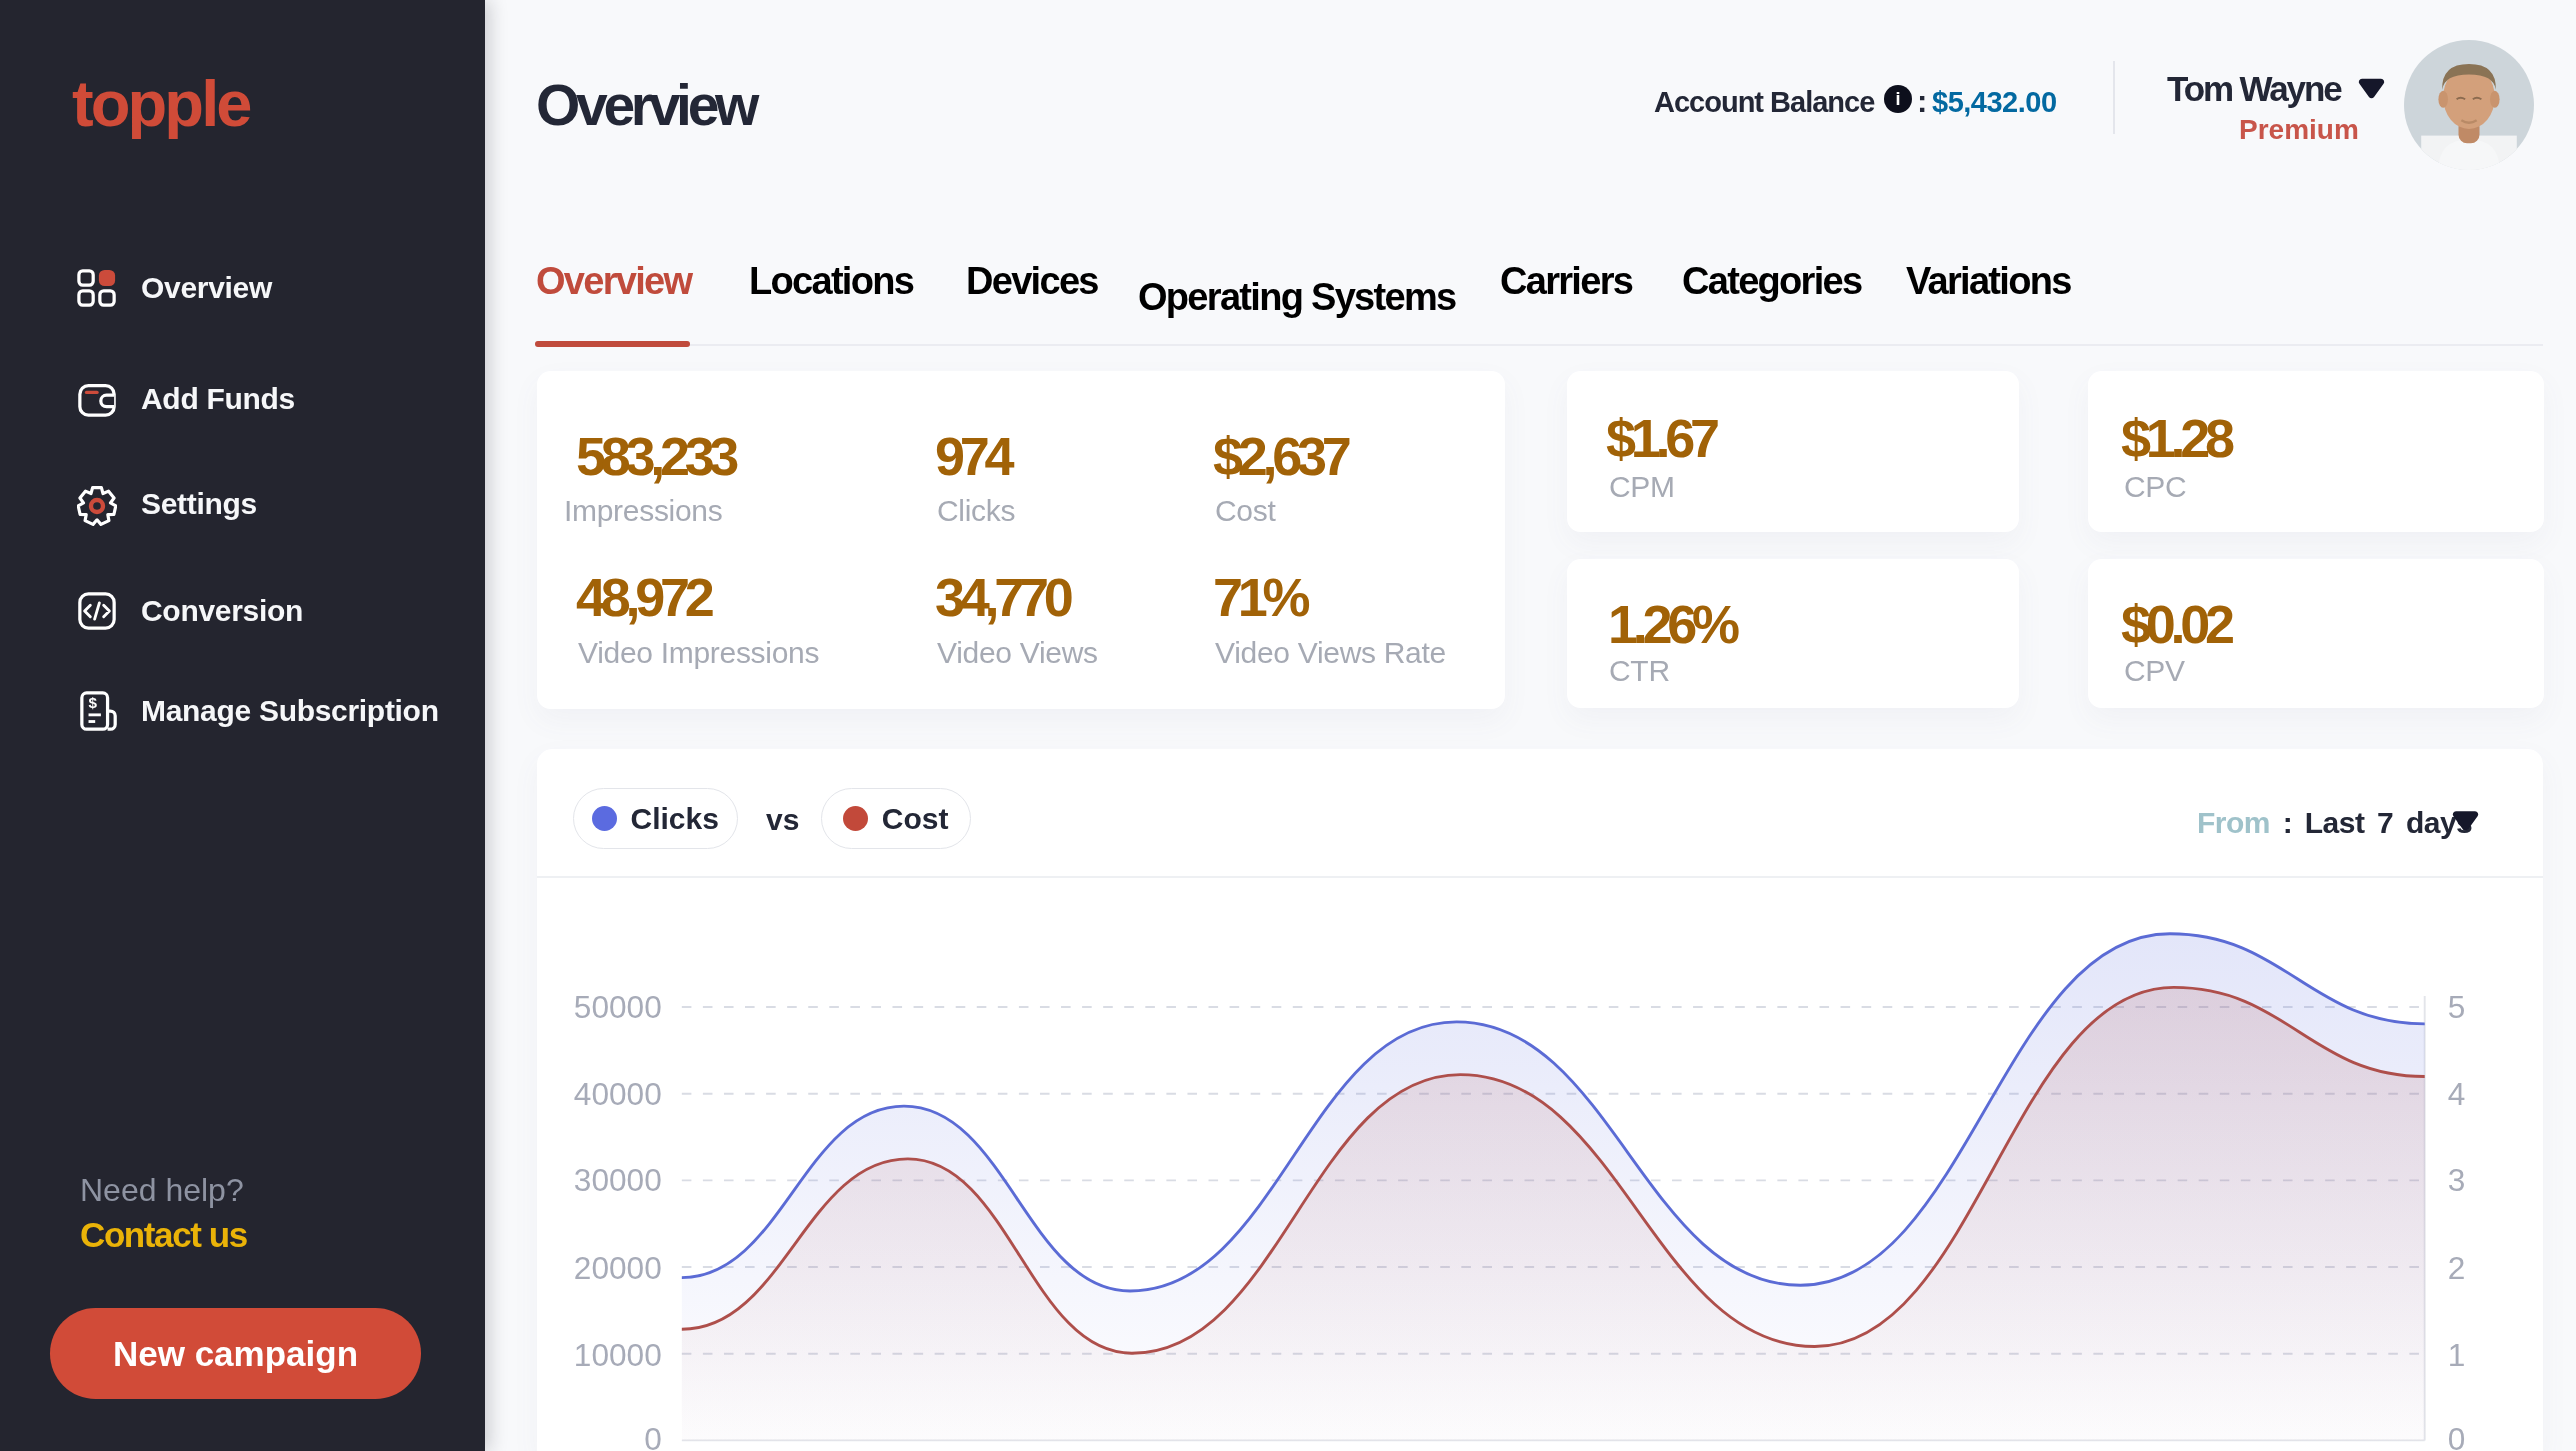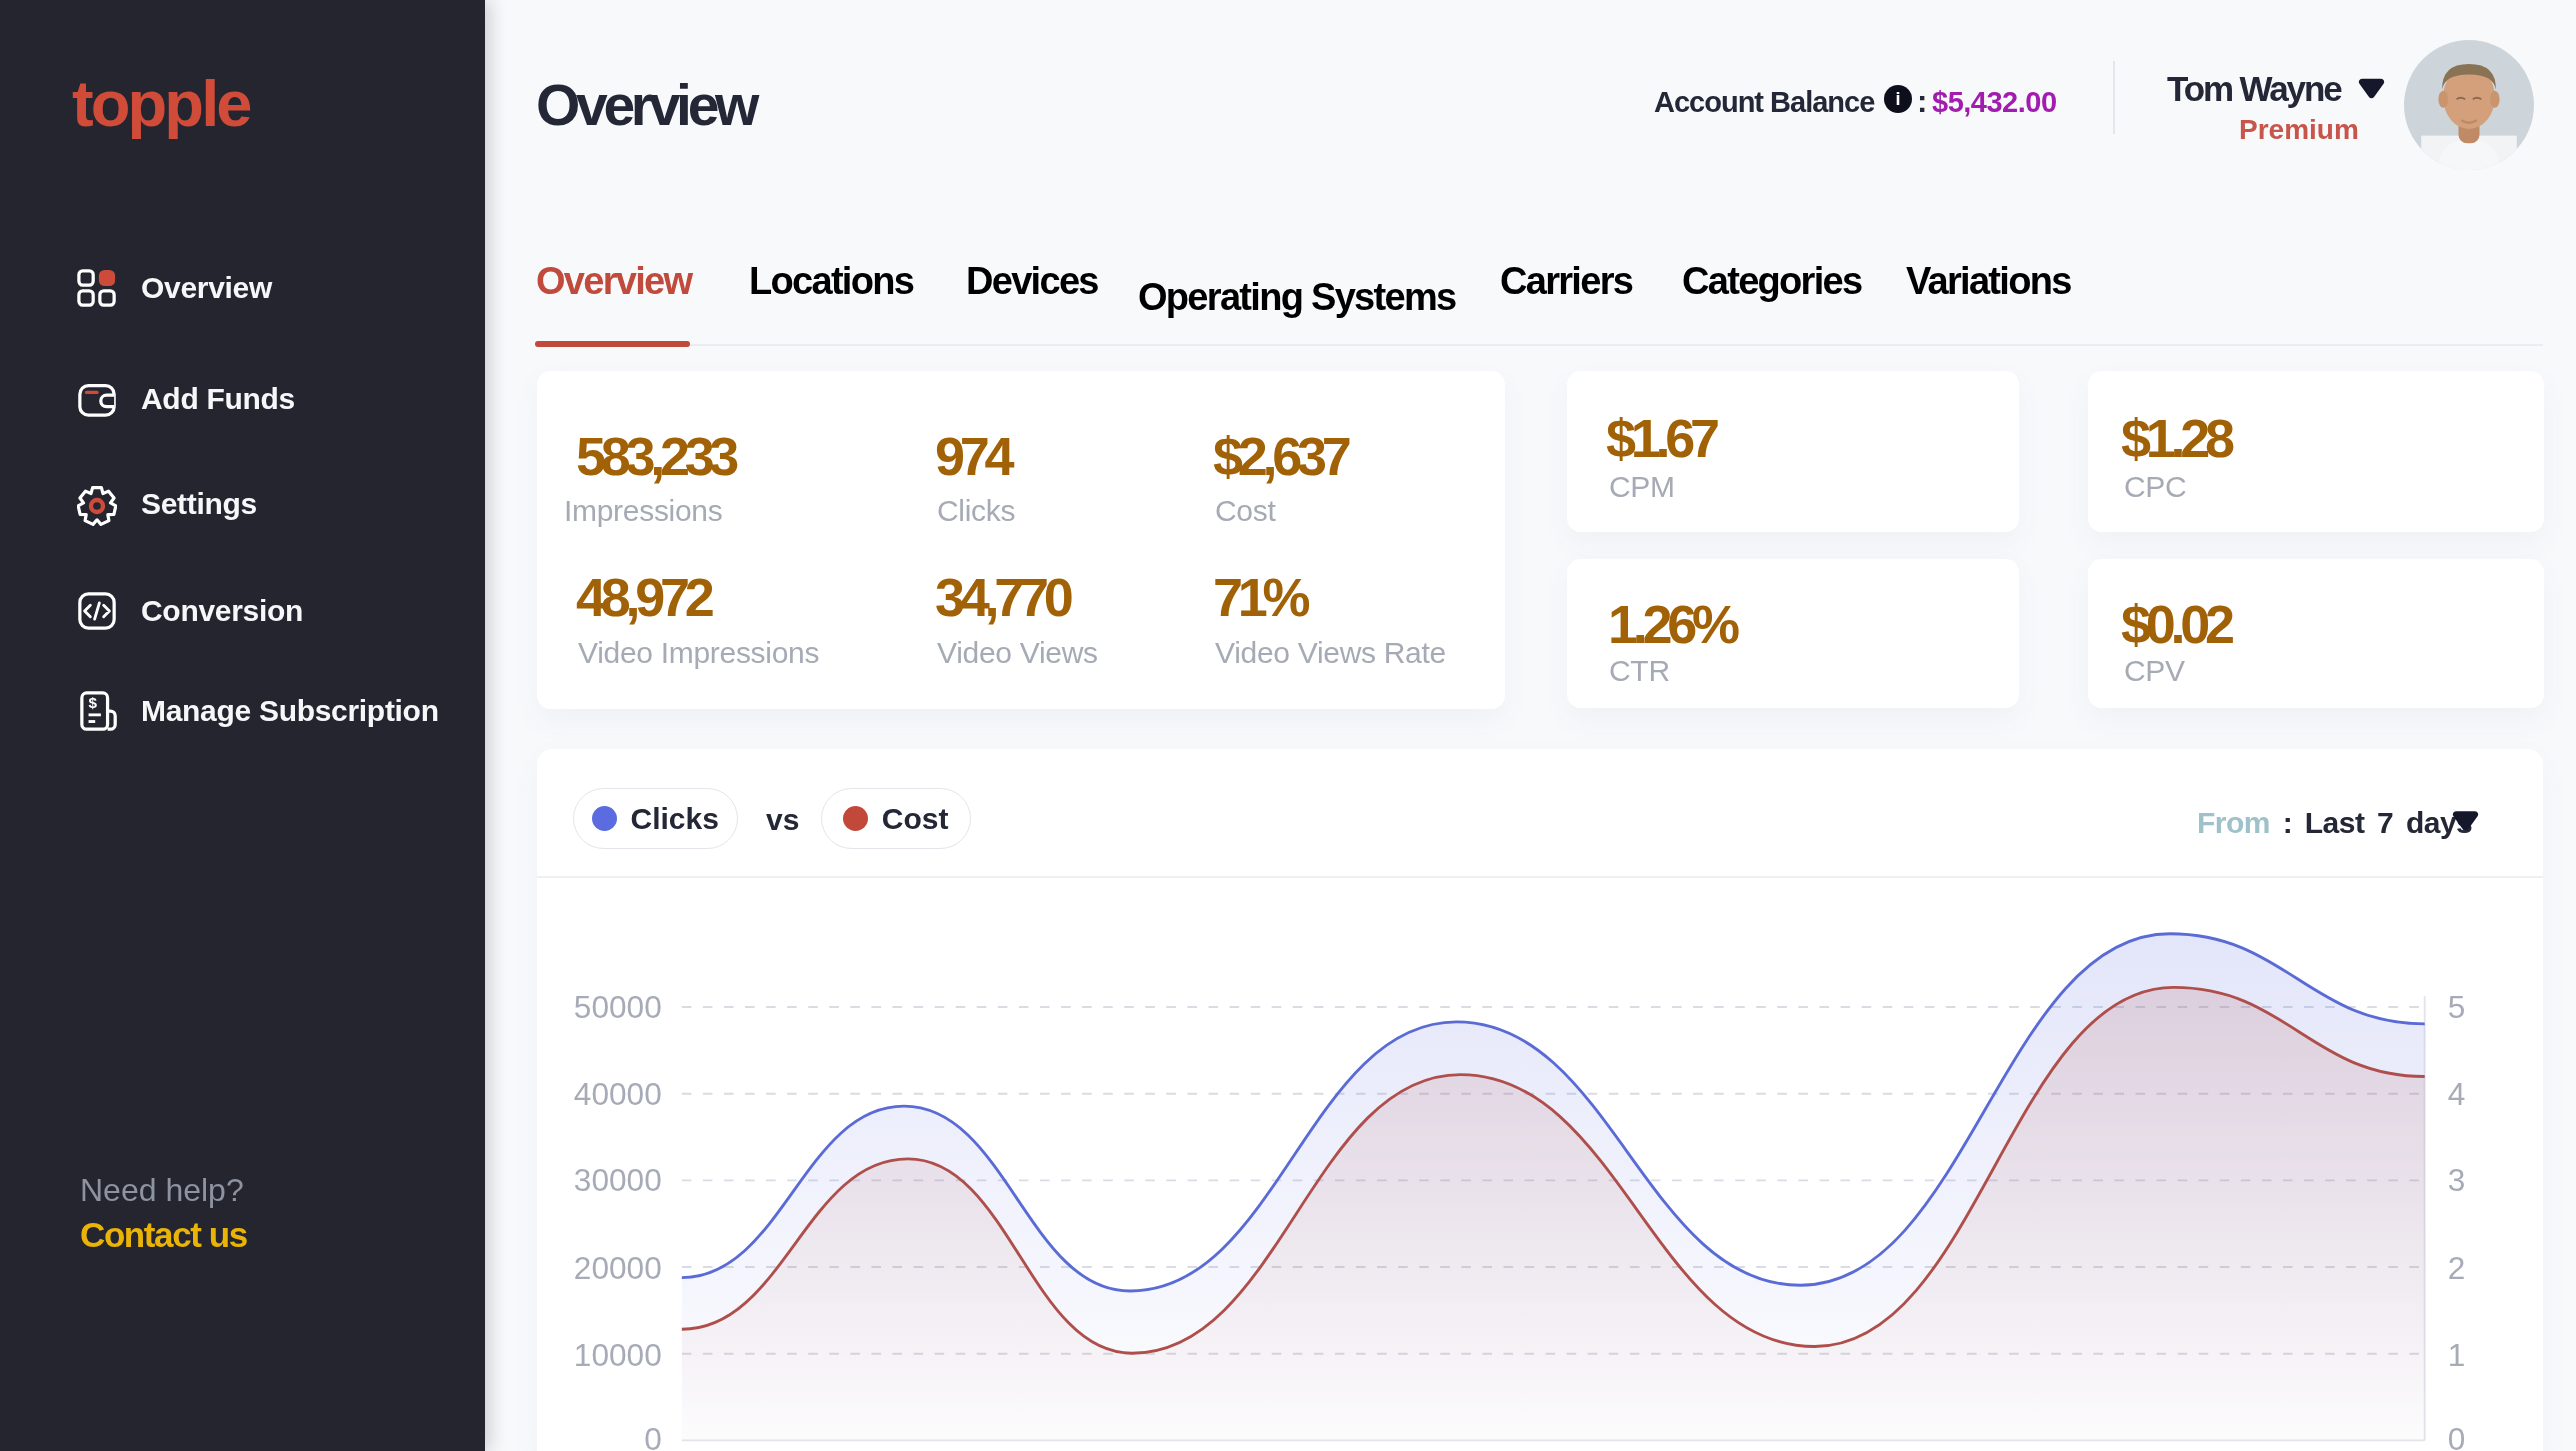--- a/index.html
+++ b/index.html
@@ -54,28 +54,29 @@
       <path d="M30 21 h3 a5 5 0 0 1 5 5 v9 a5 5 0 0 1 -5 5 h-3" fill="none" stroke="#fff" stroke-width="3.4"></path>
       <text x="10" y="18" fill="#fff" font-size="16" font-weight="bold" font-family="Liberation Sans">$</text>
       <line x1="10" y1="25" x2="23" y2="25" stroke="#fff" stroke-width="3"></line>
       <line x1="10" y1="32" x2="17" y2="32" stroke="#fff" stroke-width="3"></line>
     </svg>
   </div>
   <div class="abs nav-t" style="left:141px;top:694px;">Manage Subscription</div>
 
   <div class="abs" style="left:80px;top:1172px;font-size:32px;color:#8e93a2;">Need help?</div>
   <div class="abs" style="left:80px;top:1215px;font-size:35px;font-weight:bold;color:#eab308;letter-spacing:-1.4px;">Contact us</div>
+  <div class="abs" style="left:50px;top:1308px;width:371px;height:91px;border-radius:46px;background:#d14b38;color:#fff;font-size:35px;font-weight:600;display:flex;align-items:center;justify-content:center;">New campaign</div>
 </aside>
 
 <div class="abs" style="left:536px;top:72px;font-size:57px;font-weight:bold;color:#232736;letter-spacing:-4.3px;">Overview</div>
 
 <div class="abs" style="left:1654px;top:86px;font-size:29px;font-weight:bold;color:#232736;letter-spacing:-1px;">Account Balance</div>
 <div class="abs" style="left:1884px;top:85px;width:28px;height:28px;border-radius:50%;background:#0d0f1c;color:#fff;font-size:18px;font-weight:bold;text-align:center;line-height:28px;">i</div>
 <div class="abs" style="left:1917px;top:84px;font-size:31px;font-weight:bold;color:#232736;">:</div>
-<div class="abs" style="left:1932px;top:86px;font-size:29px;font-weight:bold;color:#a21caf;letter-spacing:-0.5px;">$5,432.00</div>
+<div class="abs" style="left:1932px;top:86px;font-size:29px;font-weight:bold;color:#0369a1;letter-spacing:-0.5px;">$5,432.00</div>
 
 <div class="abs" style="left:2113px;top:61px;width:1.9px;height:73px;background:#e4e6ec;"></div>
 
 <div class="abs" style="left:2167px;top:69px;font-size:35px;font-weight:bold;color:#232736;letter-spacing:-2.1px;white-space:nowrap;">Tom Wayne</div>
 <svg class="abs" style="left:2358px;top:77px;" width="27" height="24" viewBox="0 0 34 30">
   <path d="M5 2 h24 a4 4 0 0 1 3.2 6.4 l-12 16.8 a4 4 0 0 1 -6.4 0 l-12 -16.8 A4 4 0 0 1 5 2 Z" fill="#15172a"></path>
 </svg>
 <div class="abs" style="left:2239px;top:114px;font-size:28px;font-weight:600;color:#c8554a;">Premium</div>
 
 <svg class="abs" style="left:2404px;top:40px;" width="130" height="130" viewBox="0 0 136 136">

